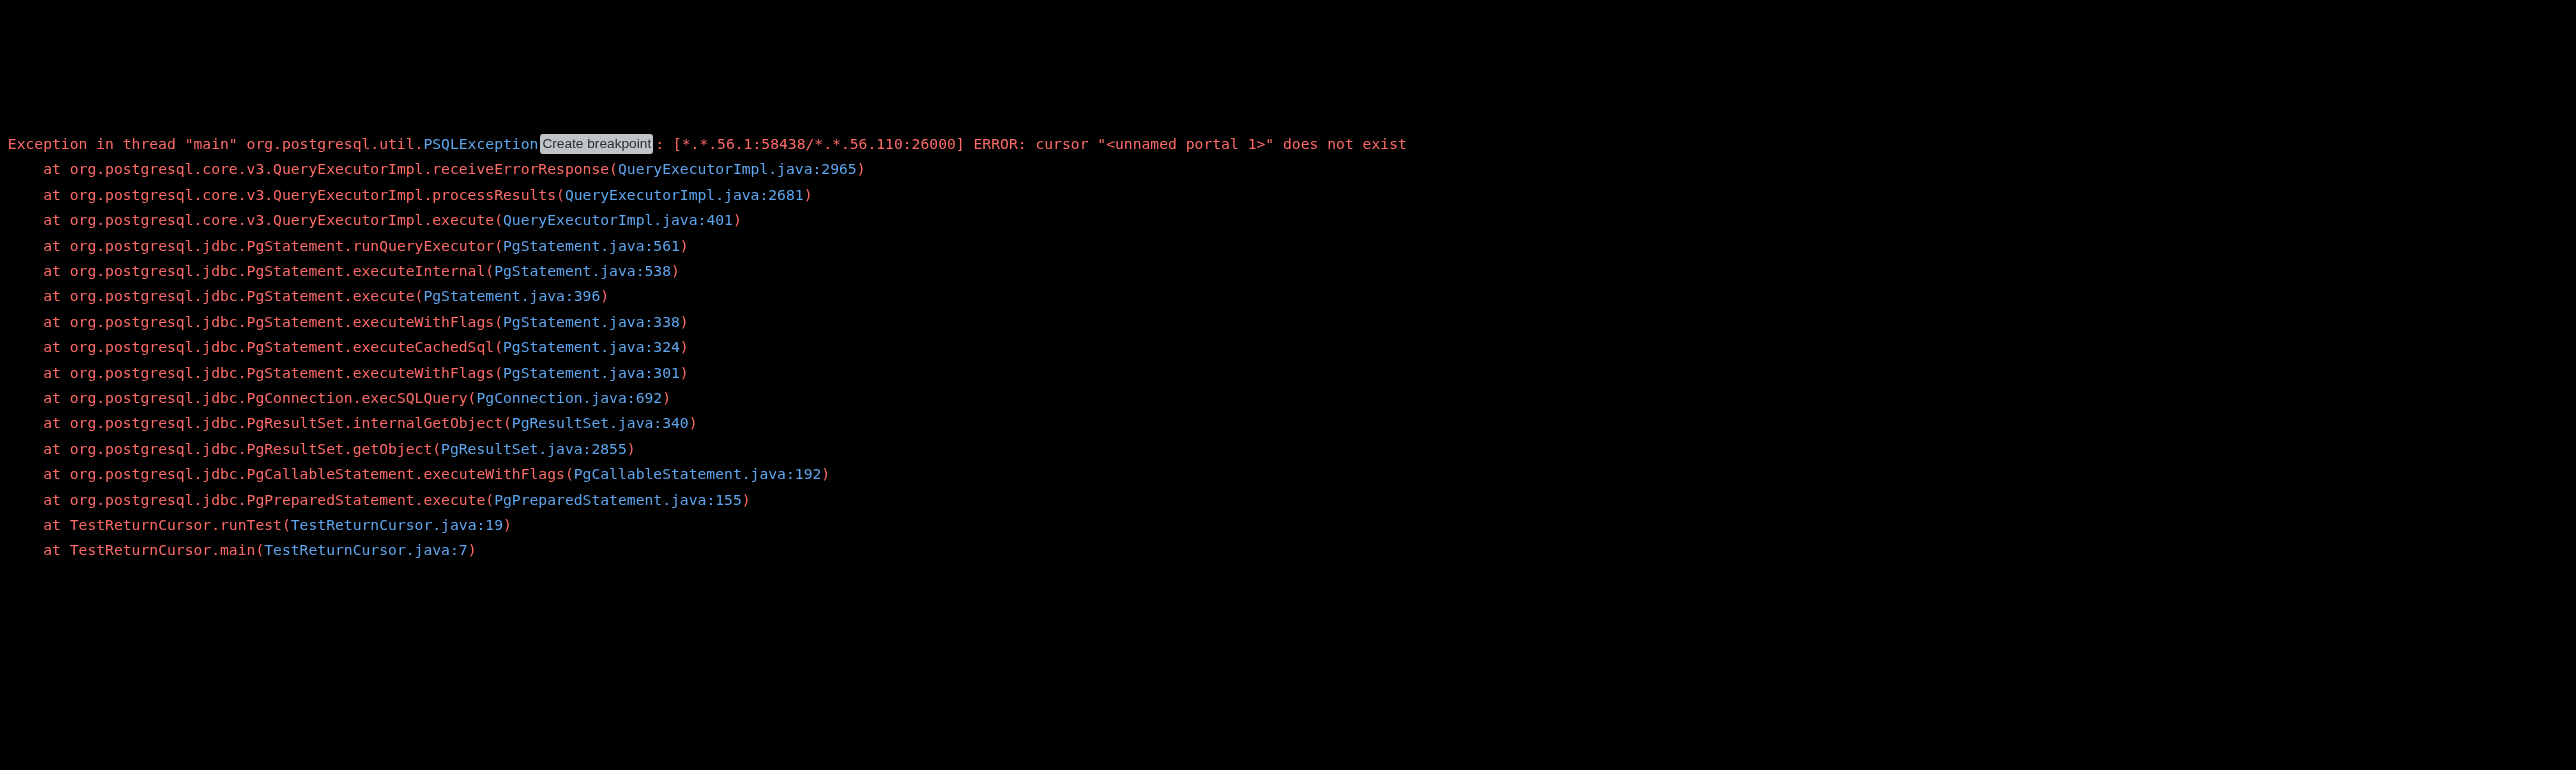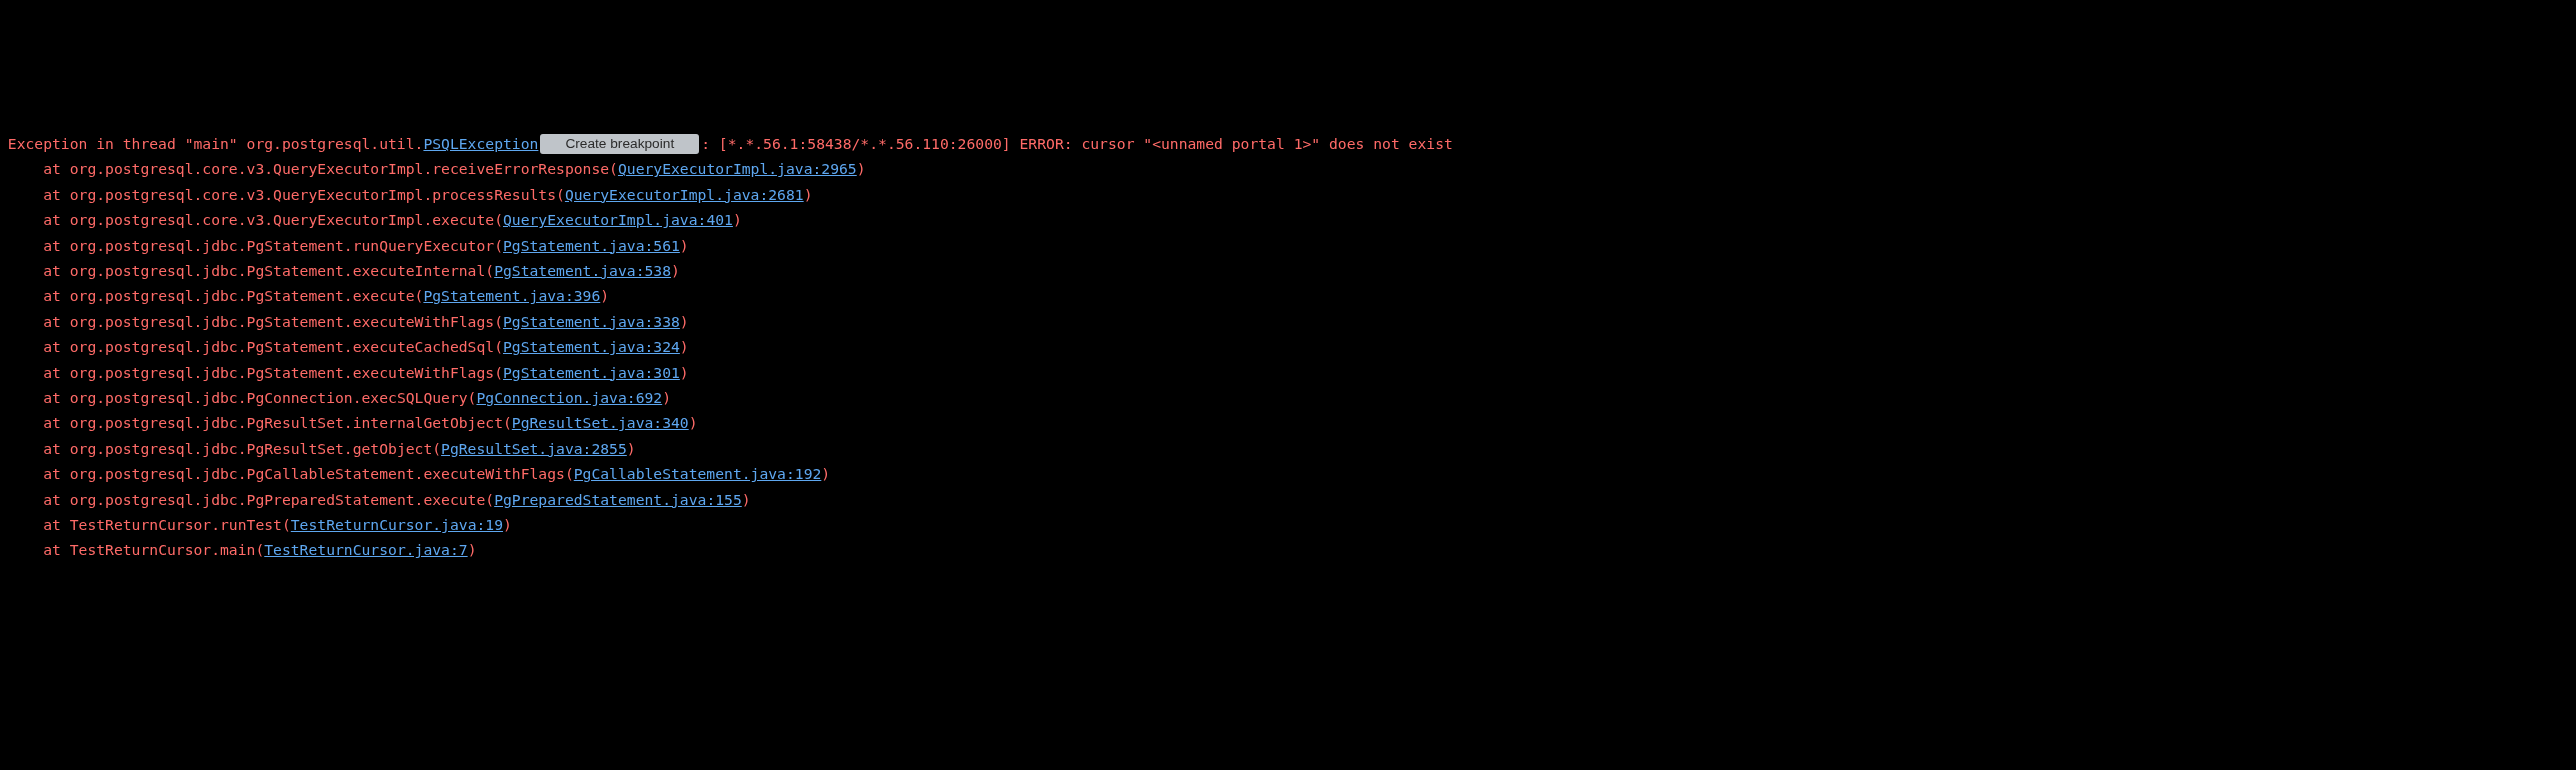--- a/index.html
+++ b/index.html
@@ -17,29 +17,28 @@
   }
   .console {
     padding: 3.9px 7.8px;
   }
   .line {
     display: block;
   }
   .err-red { color: #ff6b68; }
   .link {
     color: #5ea7f0;
-    text-decoration: underline;
     cursor: pointer;
   }
   .breakpoint-btn {
     display: inline-block;
     background: #bfc4c9;
     color: #2b2b2b;
     border-radius: 2.9px;
-    padding: 0 25px;
+    padding: 0 2px;
     margin: 0 2px;
     font-family: -apple-system, "Segoe UI", sans-serif;
     font-size: 13.7px;
     line-height: 19.6px;
     vertical-align: 1px;
     text-decoration: none;
     cursor: pointer;
   }
 </style>
 </head>

